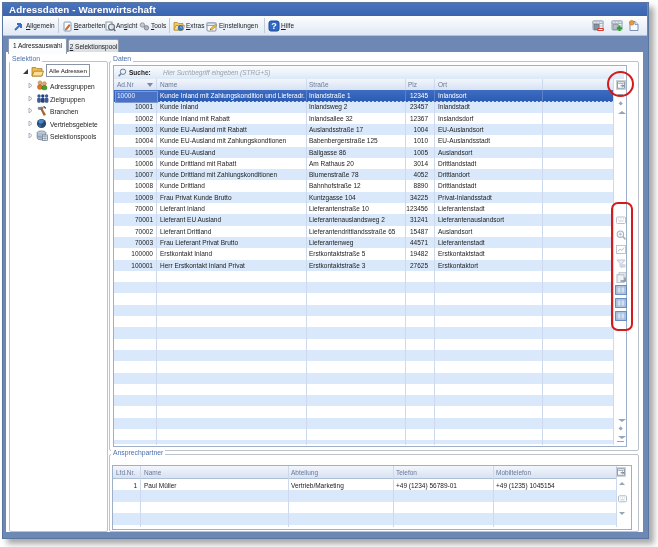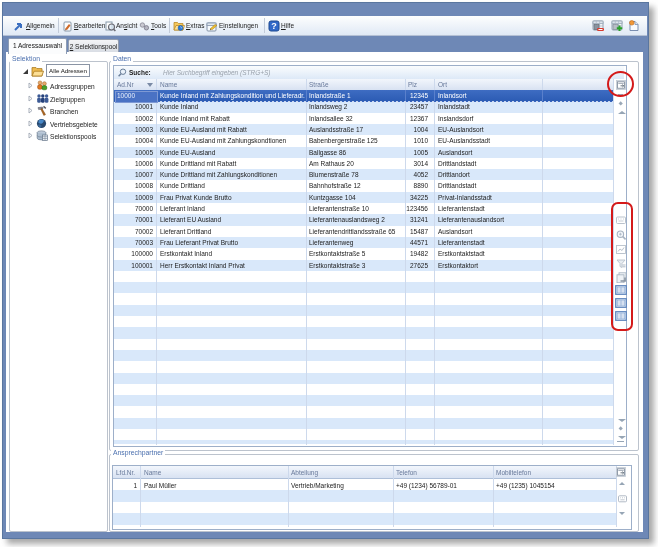--- a/index.html
+++ b/index.html
@@ -34,20 +34,23 @@
   .tri{width:5px;height:7px;}
   .hcell{font-size:6.5px;color:#68799a;line-height:11px;}
   .vline{top:79px;width:1px;height:366px;background:#cdd9ec;}
   .vline2{top:466px;width:1px;height:61px;background:#cdd9ec;}
   .cell{position:absolute;font-size:6.5px;color:#1b1b1b;line-height:11.3px;white-space:nowrap;}
 </style>
 </head>
 <body>
 <div id="stage">
  <div id="win" class="abs"></div>
+ <div id="title" class="abs">
+      <span>Adressdaten - Warenwirtschaft</span>
+    </div>
  <div id="menu" class="abs"></div>
  <div class="micon" style="left:13px;top:21px;">
       <svg width="11" height="11">
         <path d="M2 9 L8 3 M8 3 L8 7 M8 3 L4 3" stroke="#3a6ec0" stroke-width="2" fill="none"></path>
       </svg>
     </div>
  <div class="mi" style="left:26px;"><u>A</u>llgemein</div>
  <div class="msep" style="left:58px;top:18px;"></div>
  <div class="micon" style="left:62px;top:21px;">
       <svg width="11" height="11">

